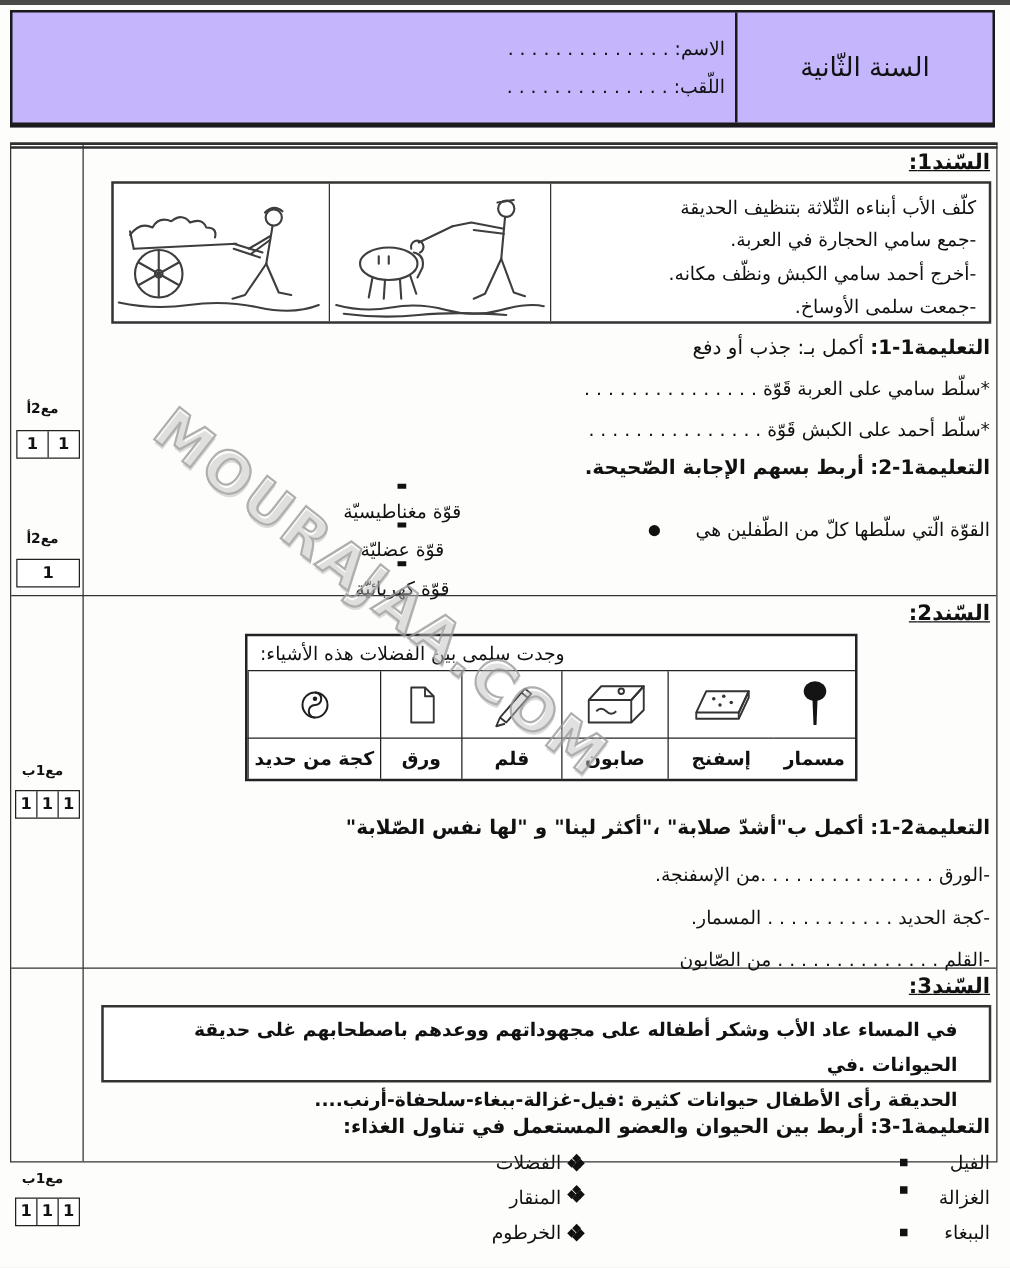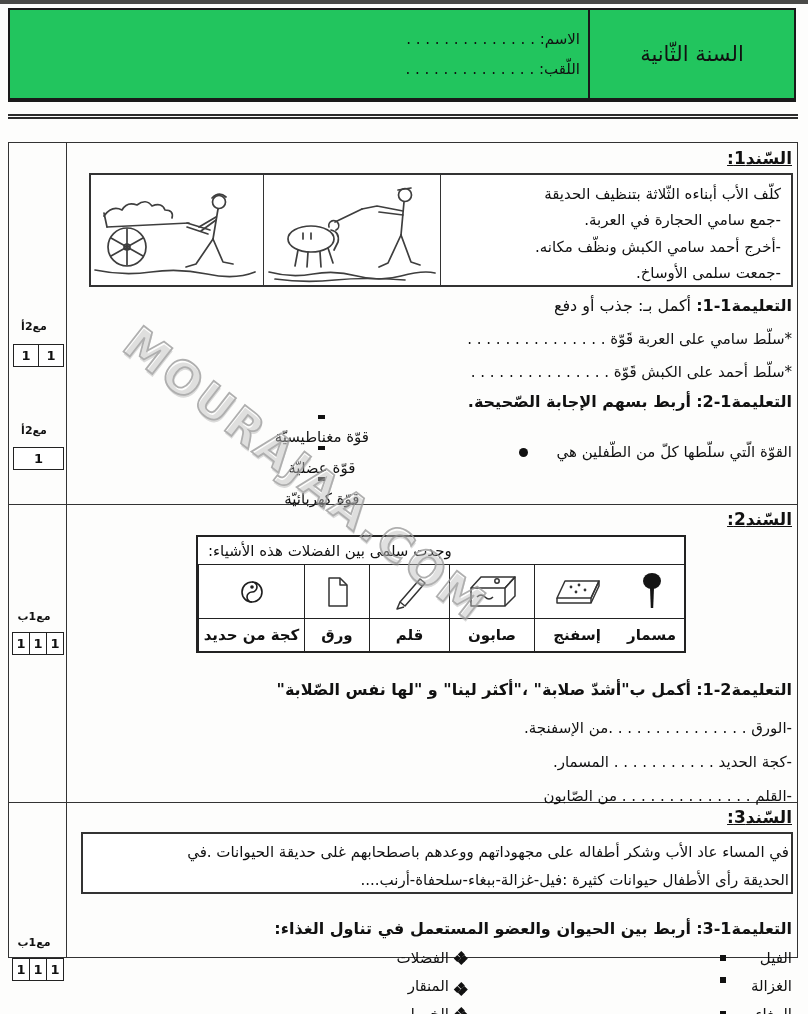--- a/index.html
+++ b/index.html
@@ -1,29 +1,29 @@
 <!DOCTYPE html>
 <html lang="ar" dir="rtl"><head>
 <meta charset="utf-8">
 <style>
   html,body{margin:0;padding:0;background:#f2f1ef;}
   .page{position:relative;width:808px;height:1014px;background:#fdfdfc;overflow:hidden;
         font-family:"DejaVu Sans","Liberation Sans",sans-serif;color:#111;direction:rtl;}
   .abs{position:absolute;}
   .topstrip{left:0;top:0;width:808px;height:4px;background:#4a4a48;}
   
-  .hdr{left:8px;top:8px;width:788px;height:94px;background:#22c55e;border:2px solid #1a1a1a;
+  .hdr{left:8px;top:8px;width:788px;height:94px;background:#c4b5fd;border:2px solid #1a1a1a;
        border-bottom-width:4px;display:flex;direction:rtl;box-sizing:border-box;}
   .hdr .cell{box-sizing:border-box;display:flex;flex-direction:column;justify-content:center;}
   .hdr .c-year{width:206px;border-left:2px solid #1a1a1a;align-items:center;font-size:21px;}
   .hdr .c-title{width:330px;border-left:2px solid #1a1a1a;align-items:center;font-size:16px;line-height:1.7;text-align:center;}
   .hdr .c-name{flex:1;align-items:flex-start;padding-right:8px;font-size:15px;line-height:2;}
   .dblrule{left:8px;top:114px;width:790px;height:5px;border-top:2px solid #2c2c2c;border-bottom:2px solid #2c2c2c;box-sizing:border-box;}
   
-  .main{left:8px;top:142px;width:790px;height:816px;border:1.6px solid #333;box-sizing:border-box;}
+  .main{left:8px;top:114px;width:790px;height:816px;border:1.6px solid #333;box-sizing:border-box;}
   .vdiv{left:57px;top:0;bottom:0;width:0;border-left:1.4px solid #333;}
   .hdiv{left:0;right:0;height:0;border-top:1.4px solid #333;}
   .sect-title{font-size:17px;font-weight:bold;text-decoration:underline;}
   .b{font-weight:bold;}
   .t15{font-size:15px;}
   .t16{font-size:16px;}
   
   .pictable{display:flex;direction:rtl;border:2px solid #333;box-sizing:border-box;background:#fff;}
   .pictable .pcell{box-sizing:border-box;border-left:1.6px solid #333;}
   .pictable .pcell:last-child{border-left:none;}
@@ -43,22 +43,22 @@
   .itemtable{border:2px solid #222;box-sizing:border-box;background:#fff;}
   .itemtable .trow{display:flex;direction:rtl;}
   .itemtable .hcell{width:100%;box-sizing:border-box;border-bottom:1.6px solid #222;
       font-size:15px;padding:5px 10px 4px;text-align:left;}
   .itemtable .icell{box-sizing:border-box;border-left:1.6px solid #222;border-bottom:1.6px solid #222;
       display:flex;align-items:center;justify-content:center;height:54px;}
   .itemtable .lcell{box-sizing:border-box;border-left:1.6px solid #222;display:flex;align-items:center;
       justify-content:center;height:32px;font-size:15px;font-weight:bold;}
   .noleft{border-left:none !important;}
   
-  .storybox{border:2px solid #333;box-sizing:border-box;padding:5px 2px;font-size:15px;
-      font-weight:normal;line-height:1.85;text-align:right;background:#fff;}
+  .storybox{border:2px solid #333;box-sizing:border-box;padding:5px 25px;font-size:15px;
+      font-weight:bold;line-height:1.85;text-align:right;background:#fff;}
   
   .sc-label{font-size:11px;font-weight:bold;text-align:center;direction:rtl;left:8px;width:52px;}
   .sc-box{display:flex;direction:rtl;border:1.6px solid #222;box-sizing:border-box;height:23px;background:#fff;}
   .sc-box span{flex:1;display:flex;align-items:center;justify-content:center;
       font-size:13px;font-weight:bold;border-left:1.3px solid #222;}
   .sc-box span:last-child{border-left:none;}
   
   .wmark{left:146px;top:316px;direction:ltr;transform:rotate(38deg);transform-origin:0 0;
       font-size:45px;font-weight:bold;letter-spacing:3px;color:rgba(255,255,255,0.1);
       -webkit-text-stroke:1.8px #9c9c9c;text-shadow:2px 2px 0 rgba(175,175,175,0.55);
@@ -295,21 +295,21 @@
 
     <div class="abs" style="top:806px;right:330px;display:flex;align-items:center;direction:rtl">
       <span class="dia">
           <i></i>
           <i></i>
           <i></i>
           <i></i>
         </span>
       <span class="t15">الفضلات</span>
     </div>
-    <div class="abs" style="top:834px;right:330px;display:flex;align-items:flex-end;direction:rtl">
+    <div class="abs" style="top:834px;right:330px;display:flex;align-items:flex-start;direction:rtl">
       <span class="dia">
           <i></i>
           <i></i>
           <i></i>
           <i></i>
         </span>
       <span class="t15">المنقار</span>
     </div>
     <div class="abs" style="top:862px;right:330px;display:flex;align-items:center;direction:rtl">
       <span class="dia">

